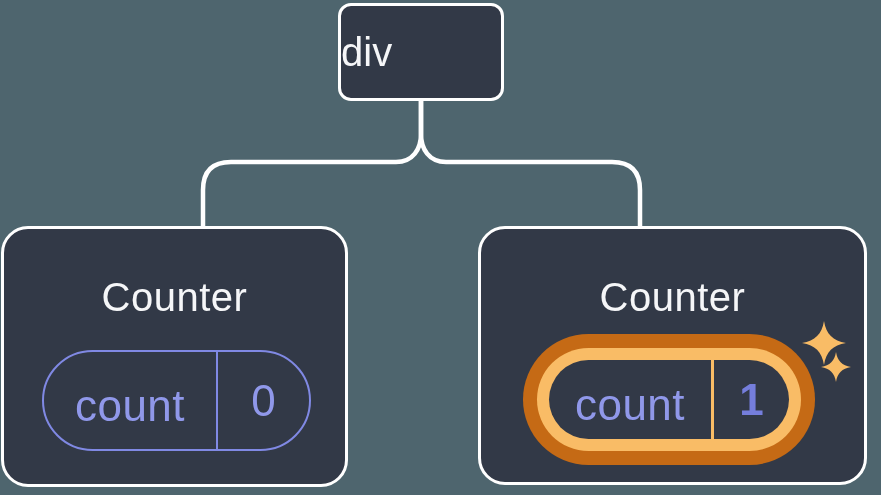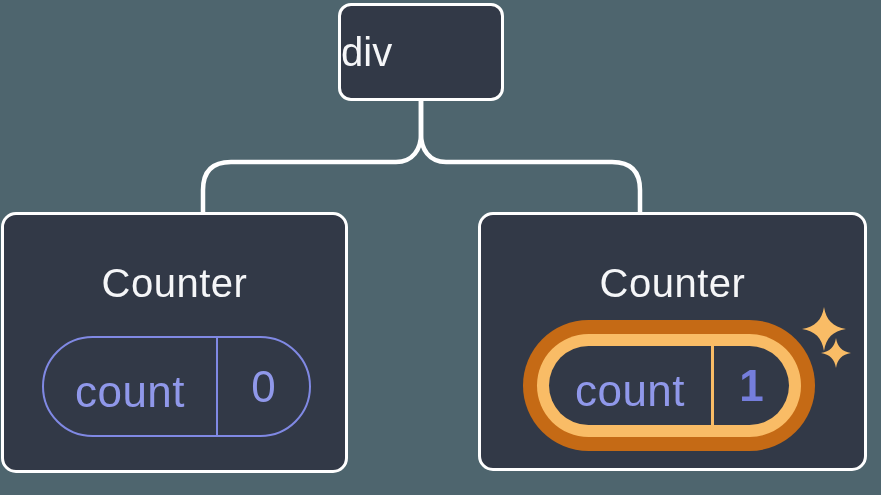--- a/index.html
+++ b/index.html
@@ -24,24 +24,24 @@
   .connectors{position:absolute;left:0;top:0;pointer-events:none;}
   .node-root{
     position:absolute;left:338px;top:3px;width:166px;height:98px;
     background:var(--node-fill);
     border:3px solid var(--node-border);
     border-radius:13px;
     display:flex;align-items:center;justify-content:flex-start;
     color:var(--title);font-size:40px;font-weight:500;
   }
   .card{
-    position:absolute;top:212px;height:261px;
+    position:absolute;top:226px;height:261px;
     background:var(--node-fill);
     border:3px solid var(--node-border);
-    border-radius:15px;
+    border-radius:27px;
   }
   .card-left{left:1px;width:347px;}
   .card-right{left:478px;width:389px;height:259px;}
   .card-title{
     position:absolute;top:46px;left:0;width:100%;
     text-align:center;color:var(--title);
     font-size:40px;font-weight:500;letter-spacing:.5px;
   }
   
   .pill-plain{

